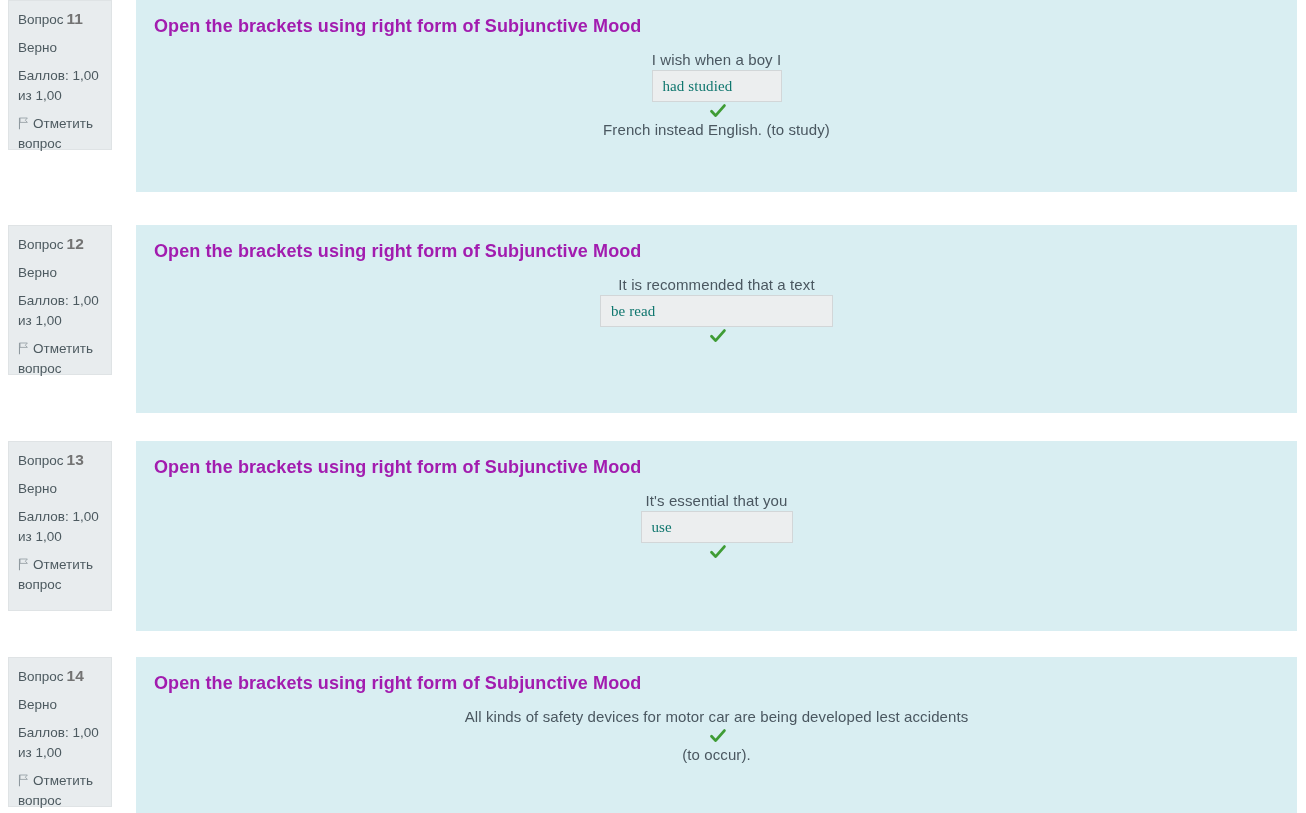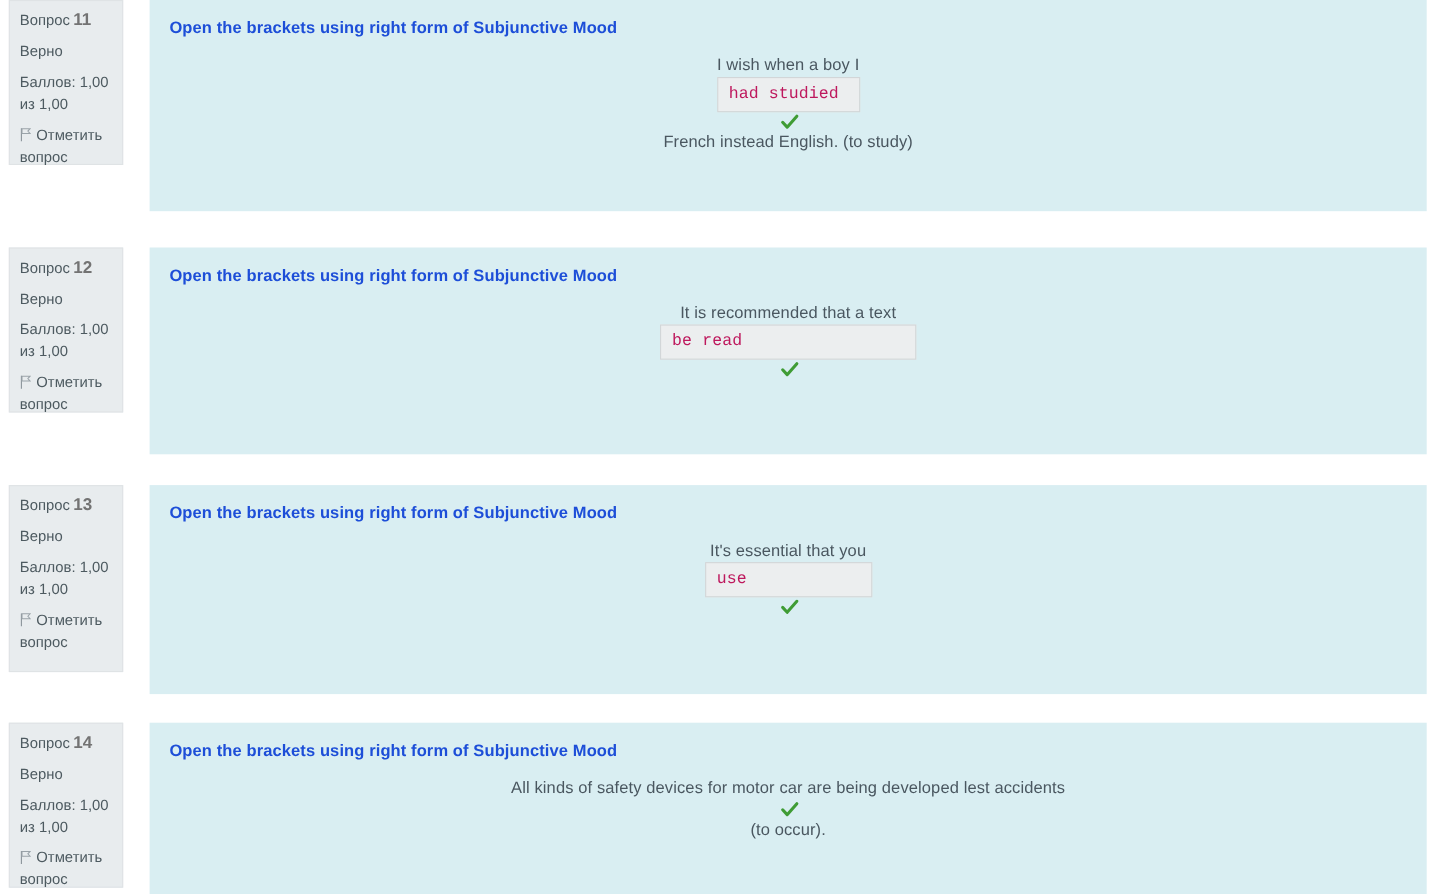--- a/index.html
+++ b/index.html
@@ -68,23 +68,23 @@
   
   .question-content {
     position: absolute;
     left: 136px;
     width: 1161px;
     background: #d9eef2;
     box-sizing: border-box;
     padding: 16px 18px 18px 18px;
   }
   .qtext {
-    font-size: 15px;
+    font-size: 18px;
     font-weight: bold;
-    color: #1d4ed8;
+    color: #a21caf;
     line-height: 20px;
     margin: 0 0 14px 0;
     letter-spacing: 0.1px;
   }
   .answer-line {
     display: flex;
     align-items: center;
     flex-wrap: nowrap;
     font-size: 15px;
     color: #4a5760;
@@ -96,23 +96,23 @@
     white-space: pre;
   }
   .answer-input {
     display: inline-block;
     background: #eceeef;
     border: 1px solid #d2d6d8;
     box-sizing: border-box;
     height: 32px;
     line-height: 30px;
     padding: 0 10px;
-    font-family: Liberation Mono, monospace;
+    font-family: Liberation Serif, serif;
     font-size: 15px;
-    color: #be185d;
+    color: #0f766e;
     margin: 0 8px;
     overflow: hidden;
     white-space: nowrap;
   }
   .check-icon {
     display: inline-block;
     width: 18px;
     height: 18px;
     margin: 0 6px 0 8px;
     flex: 0 0 auto;

